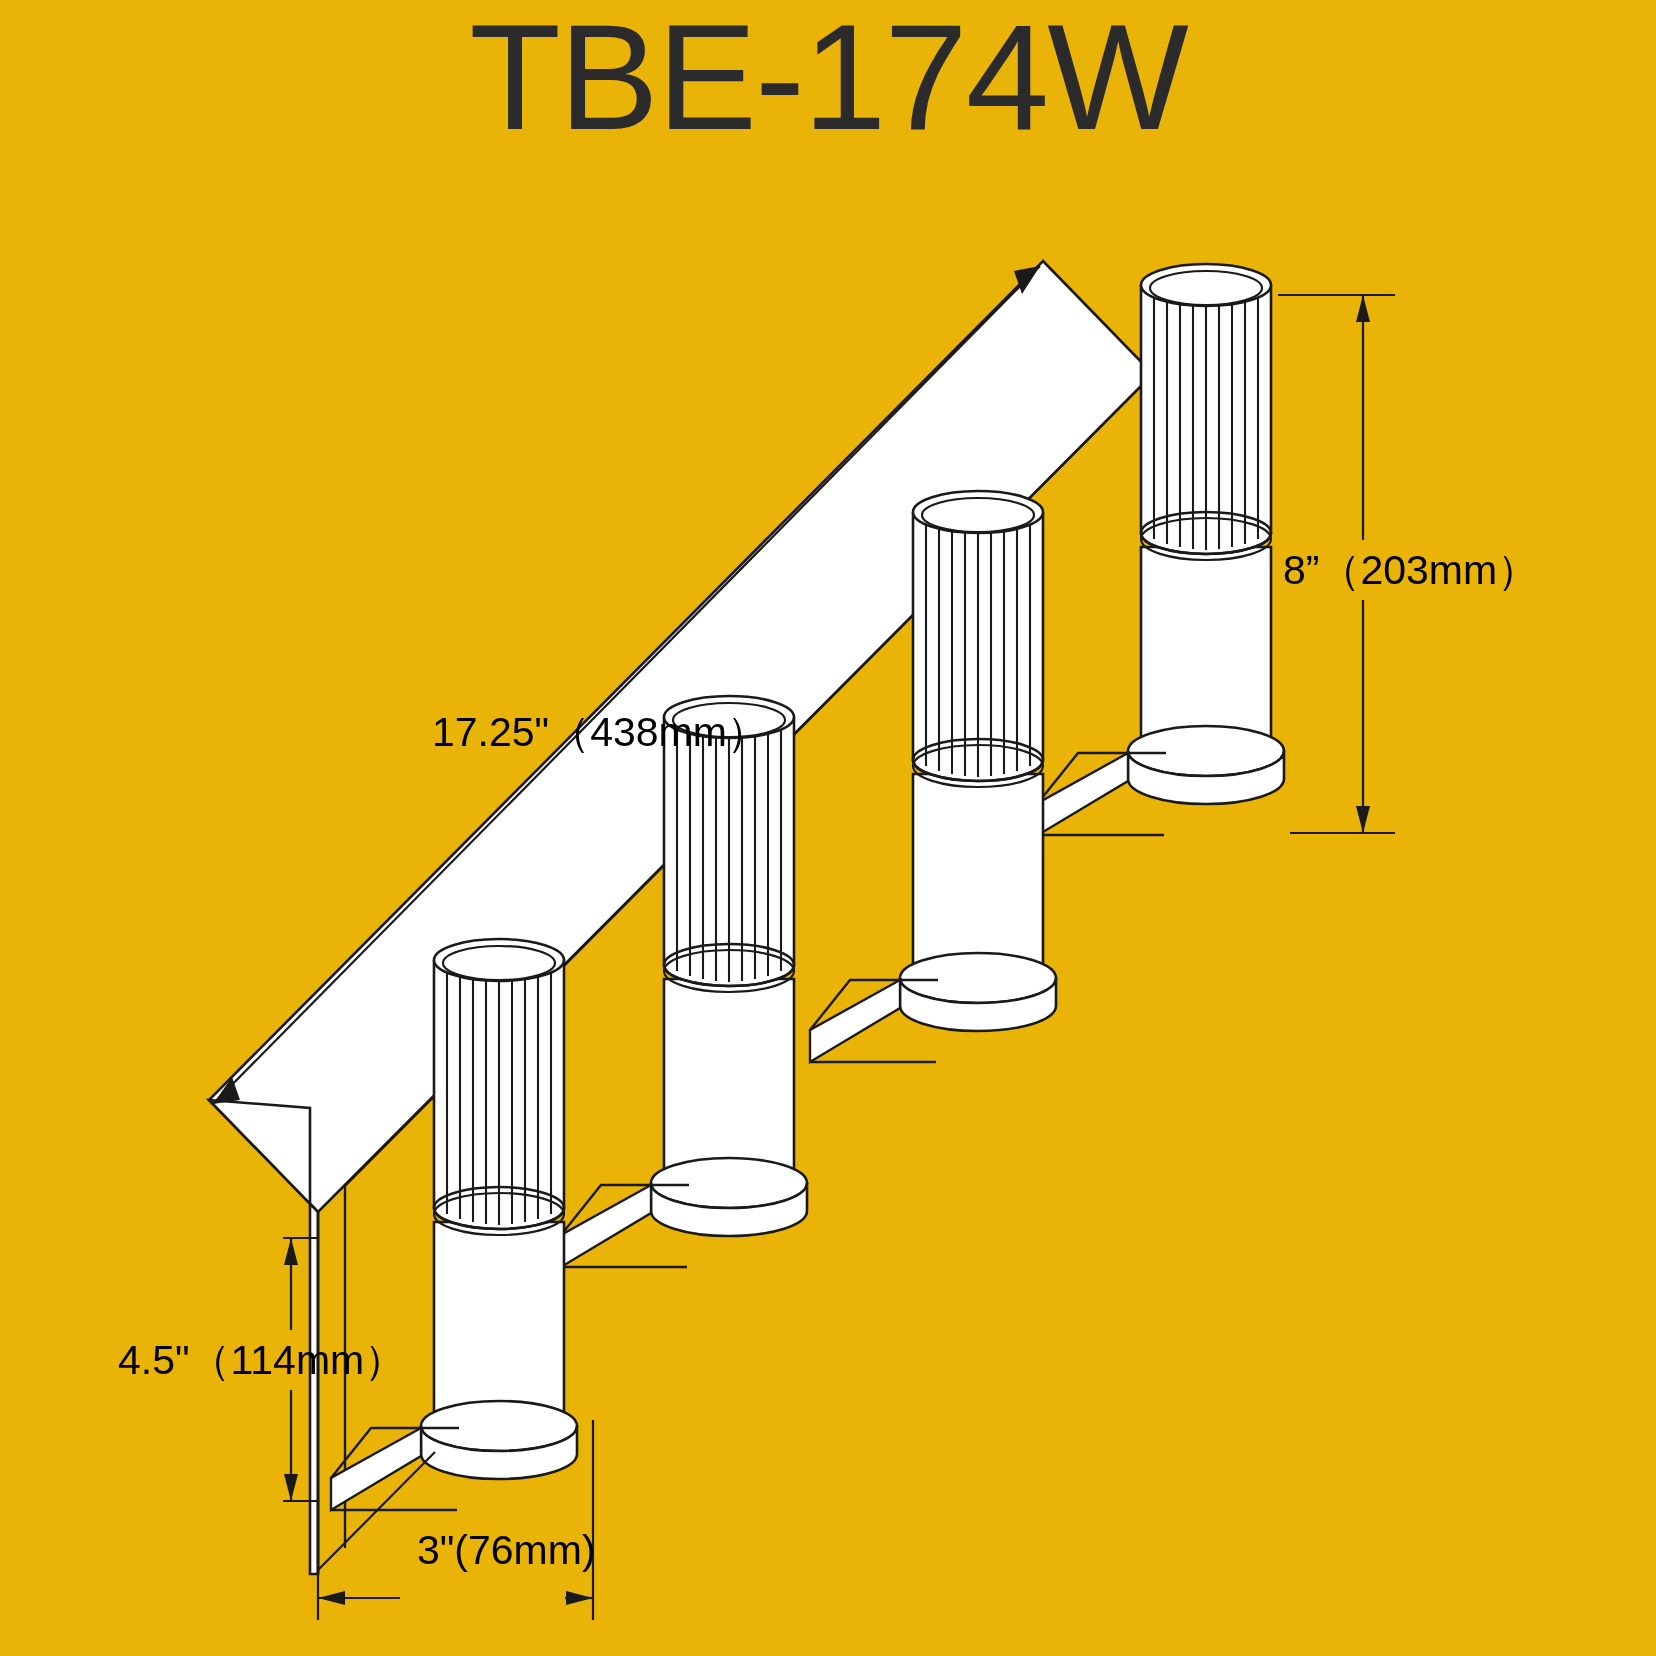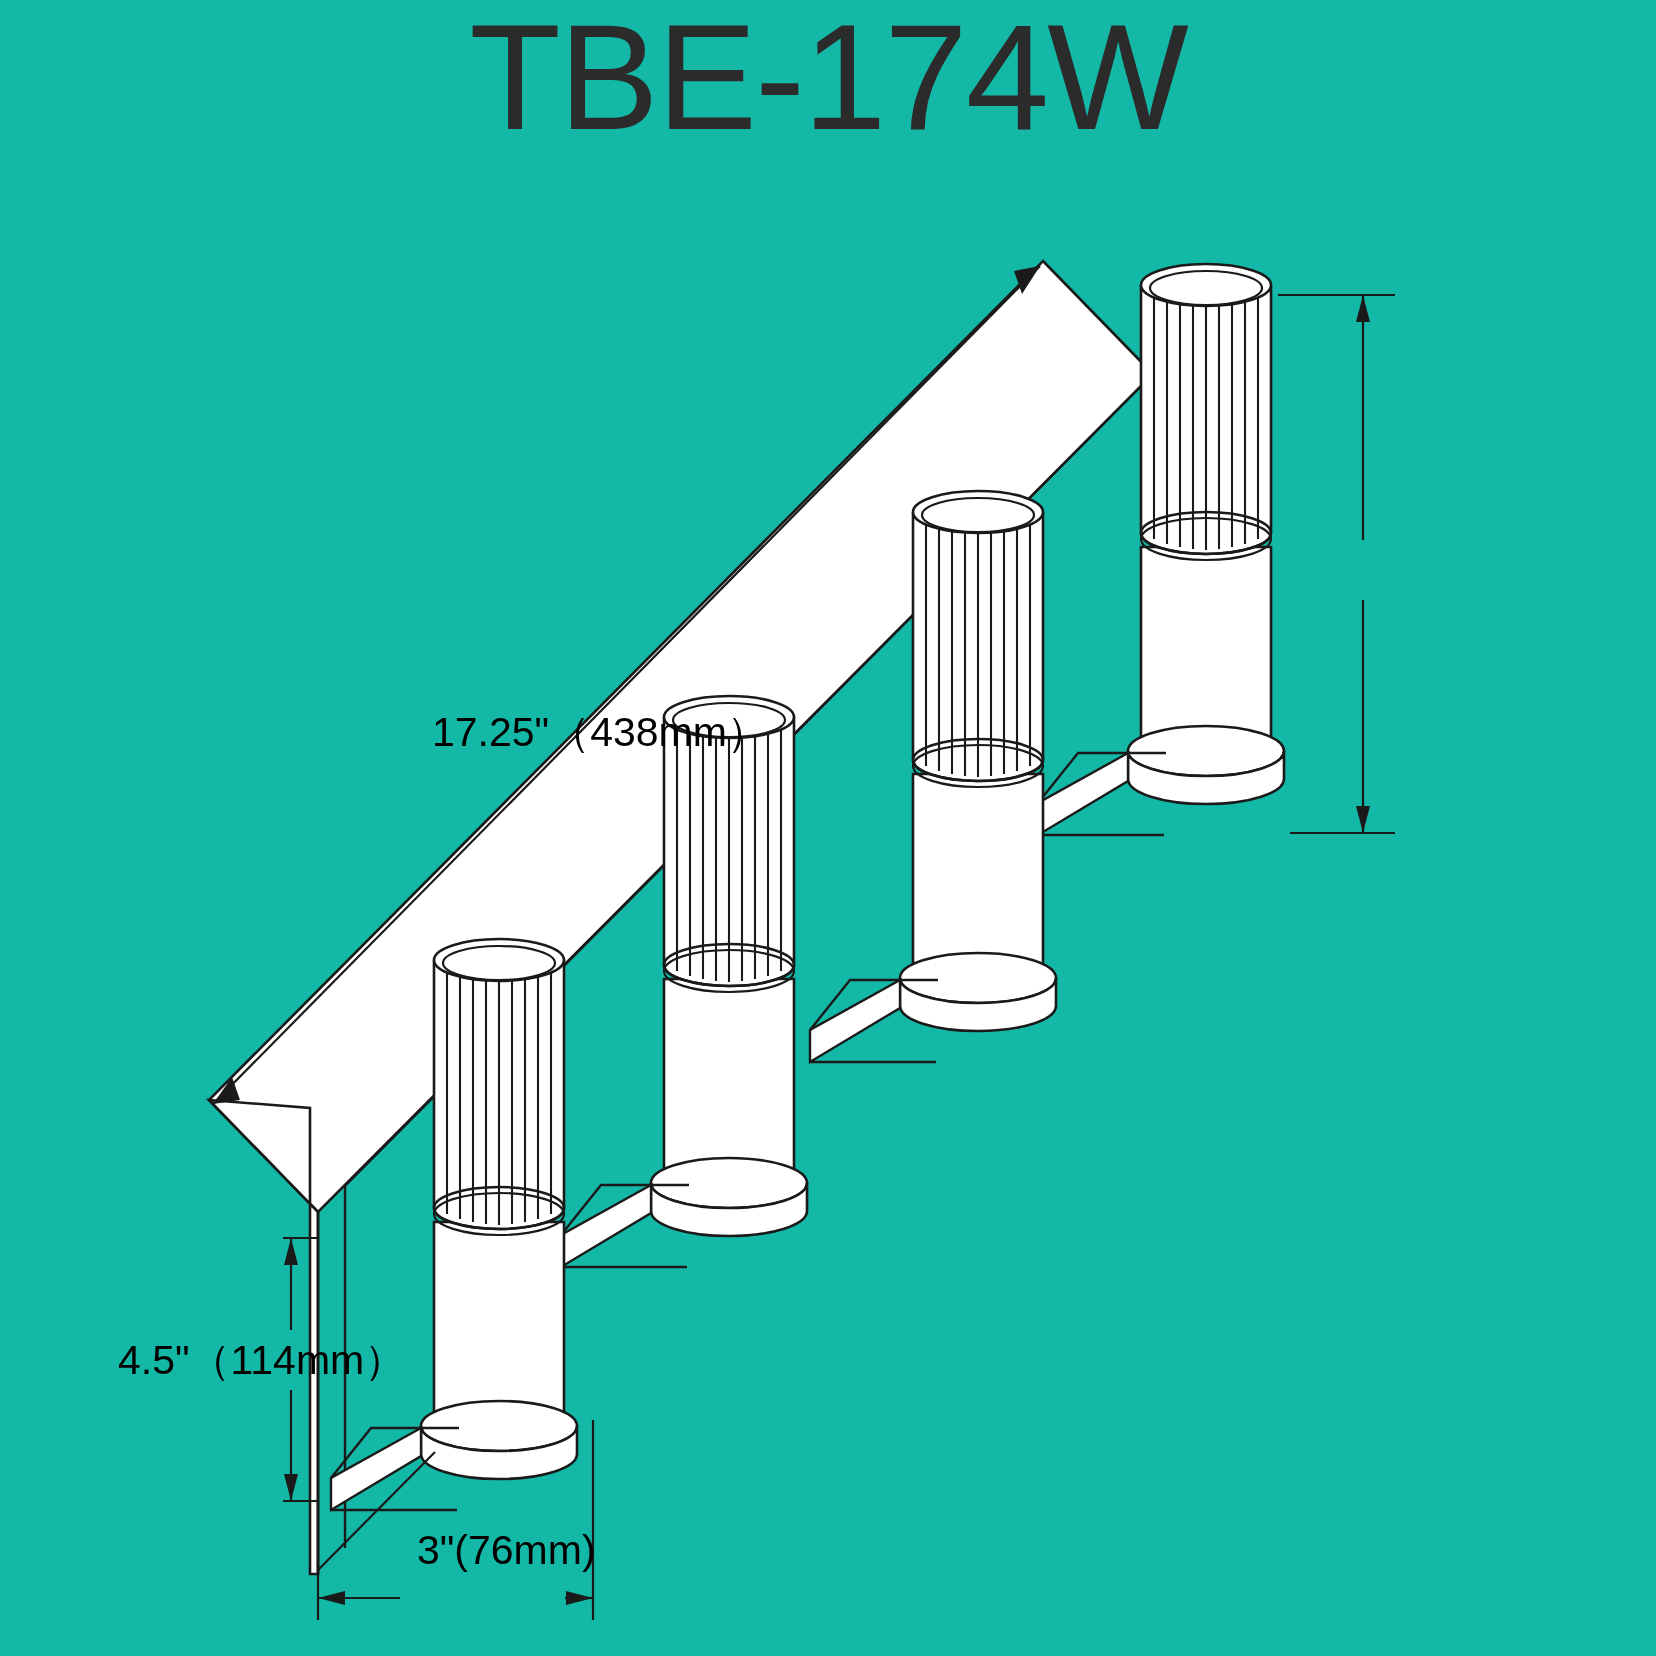--- a/index.html
+++ b/index.html
@@ -10,21 +10,21 @@
   body {
     width: 1656px;
     height: 1656px;
     font-family: "Liberation Sans", sans-serif;
     overflow: hidden;
   }
   #sheet {
     position: relative;
     width: 1656px;
     height: 1656px;
-    background: #14b8a6;
+    background: #eab308;
   }
   #title {
     position: absolute;
     left: 0;
     top: 2px;
     width: 1656px;
     text-align: center;
     font-family: "Liberation Sans", sans-serif;
     font-size: 150px;
     line-height: 150px;
@@ -175,18 +175,19 @@
       <polygon points="318,1598 345,1591 345,1605" fill="#1a1a1a" stroke="none"></polygon>
       <polygon points="593,1598 566,1591 566,1605" fill="#1a1a1a" stroke="none"></polygon>
 
       <line x1="435" y1="1452" x2="318" y2="1570" stroke-width="2.2"></line>
     </g>
 
   </svg>
 
   <div class="dim-label" id="lbl-overall">17.25"（438mm）</div>
 
+  <div class="dim-label" id="lbl-height">8”（203mm）</div>
 
   <div class="dim-label" id="lbl-depth">4.5"（114mm）</div>
 
   <div class="dim-label" id="lbl-width">3"(76mm)</div>
 
 </div>
 
 </body></html>

